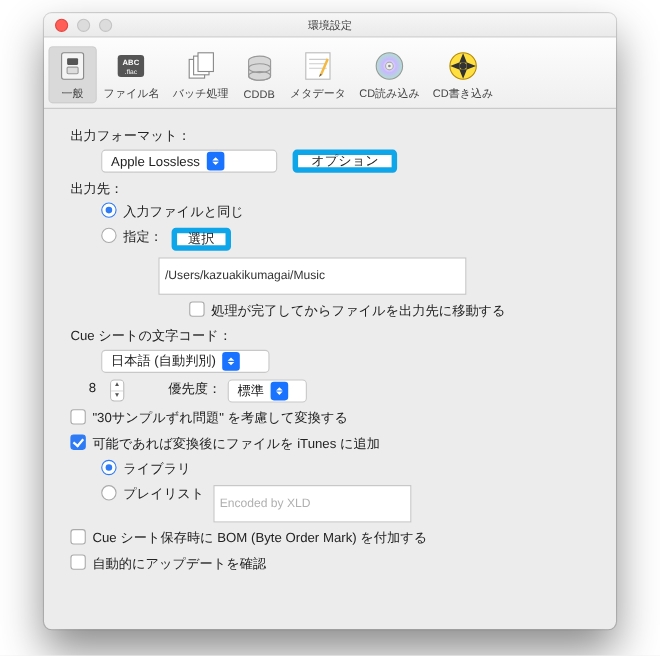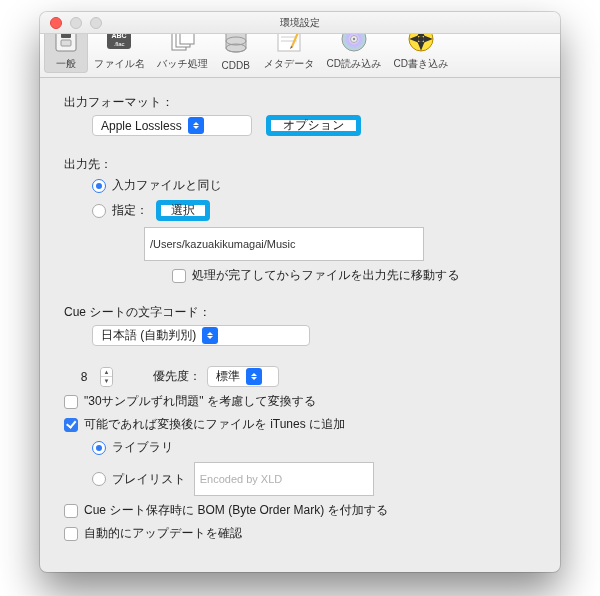--- a/index.html
+++ b/index.html
@@ -4,47 +4,47 @@
 <style>
   * { box-sizing: border-box; margin: 0; padding: 0; font-family: -apple-system, "Helvetica Neue", Arial, sans-serif; }
   body { background: #fff; width: 600px; height: 596px; position: relative; }
   .shadow { position: absolute; left: 40px; top: 12px; width: 520px; height: 560px; background: #ececec; border-radius: 7px; box-shadow: 0 20px 40px rgba(0,0,0,0.45), 0 0 0 1px rgba(0,0,0,0.15); overflow: hidden; }
   .titlebar { height: 22px; background: linear-gradient(#f6f6f6,#eaeaea); border-bottom: 1px solid #d0d0d0; display: flex; align-items: center; position: relative; }
   .traffic { display: flex; gap: 8px; padding-left: 10px; }
   .dot { width: 12px; height: 12px; border-radius: 50%; border: 0.5px solid rgba(0,0,0,0.15); }
   .dot.red { background: #ff5f57; border-color: #e24640; }
   .dot.gray { background: #dcdcdc; border-color: #c4c4c4; }
   .title { position: absolute; left: 0; right: 0; text-align: center; font-size: 10px; color: #3b3b3b; pointer-events: none; }
-  .toolbar { height: 44px; background: linear-gradient(#fdfdfd,#efefef); border-bottom: 1px solid #c7c7c7; display: flex; align-items: flex-end; padding: 0 4px 4px 4px; gap: 0; }
+  .toolbar { height: 65px; background: linear-gradient(#fdfdfd,#efefef); border-bottom: 1px solid #c7c7c7; display: flex; align-items: flex-end; padding: 0 4px 4px 4px; gap: 0; }
   .tb-item { display: flex; flex-direction: column; align-items: center; padding: 2px 6px; border-radius: 4px; cursor: default; }
   .tb-item.sel { background: #d9d9d9; box-shadow: inset 0 0 0 1px rgba(0,0,0,0.06); }
   .tb-icon { width: 32px; height: 32px; display: flex; align-items: center; justify-content: center; }
   .tb-label { font-size: 10px; color: #444; margin-top: 2px; white-space: nowrap; }
   .content { padding: 16px 24px 10px 24px; font-size: 12px; color: #222; }
-  .row { display: flex; align-items: center; margin-bottom: 6px; }
+  .row { display: flex; margin-bottom: 6px; }
   .label { margin-bottom: 4px; }
   .indent { margin-left: 28px; }
   .popup { height: 21px; background: #fff; border: 1px solid #c8c8c8; border-radius: 4px; display: inline-flex; align-items: center; padding: 0 2px 0 8px; font-size: 12px; position: relative; }
   .popup .cap { width: 16px; height: 17px; background: #1a73ff; border-radius: 3px; margin-left: 6px; display: flex; flex-direction: column; align-items: center; justify-content: center; gap: 1px; }
   .popup .cap::before, .popup .cap::after { content: ""; width: 0; height: 0; border-left: 3px solid transparent; border-right: 3px solid transparent; }
   .popup .cap::before { border-bottom: 3px solid #fff; }
   .popup .cap::after { border-top: 3px solid #fff; }
   .btn { height: 21px; background: #fff; border: 5px solid #0ea5e9; border-radius: 4px; padding: 0 12px; display: inline-flex; align-items: center; font-size: 12px; }
   .radio, .check { width: 14px; height: 14px; border-radius: 50%; border: 1px solid #aaa; background: #fff; display: inline-flex; align-items: center; justify-content: center; margin-right: 6px; flex-shrink: 0; }
   .radio.sel { border-color: #2f7bf6; }
   .radio.sel::after { content: ""; width: 6px; height: 6px; background: #2f7bf6; border-radius: 50%; }
   .check { border-radius: 3px; }
   .check.sel { background: #2f7bf6; border-color: #2f7bf6; }
   .check.sel::after { content: ""; width: 4px; height: 7px; border: solid #fff; border-width: 0 2px 2px 0; transform: rotate(40deg) translate(-0.5px,-1px); }
   .textfield { height: 20px; border: 1px solid #c3c3c3; background: #fff; padding: 16px 5px; font-size: 11px; color: #333; display: inline-flex; align-items: center; }
   .textfield.ph { color: #b0b0b0; }
   .stepper { display: inline-flex; flex-direction: column; border: 1px solid #bdbdbd; border-radius: 4px; overflow: hidden; width: 13px; height: 20px; margin-left: 6px; }
   .stepper div { flex: 1; display: flex; align-items: center; justify-content: center; font-size: 6px; color: #555; background: #fff; }
   .stepper div:first-child { border-bottom: 1px solid #d4d4d4; }
-  .sec { margin-top: 20px; }
+  .sec { margin-top: 6px; }
   svg { display: block; }
 </style>
 </head>
 <body>
 
 <div class="shadow">
 
   <div class="titlebar">
     <div class="traffic">
       <div class="dot red"></div>
@@ -175,21 +175,21 @@
           <span>/Users/kazuakikumagai/Music</span>
         </div>
     </div>
     <div class="row" style="margin-left:108px">
       <span class="check"></span>
       <span>処理が完了してからファイルを出力先に移動する</span>
     </div>
 
     <div class="label sec">Cue シートの文字コード：</div>
     <div class="row indent">
-      <div class="popup" style="width:218px">
+      <div class="popup" style="width:153px">
         <span>日本語 (自動判別)</span>
           <div class="cap"></div>
       </div>
     </div>
 
     <div class="row sec">
       <span style="margin-left:10px;width:20px;text-align:center">8</span>
       <div class="stepper">
           <div>▲</div>
           <div>▼</div>

